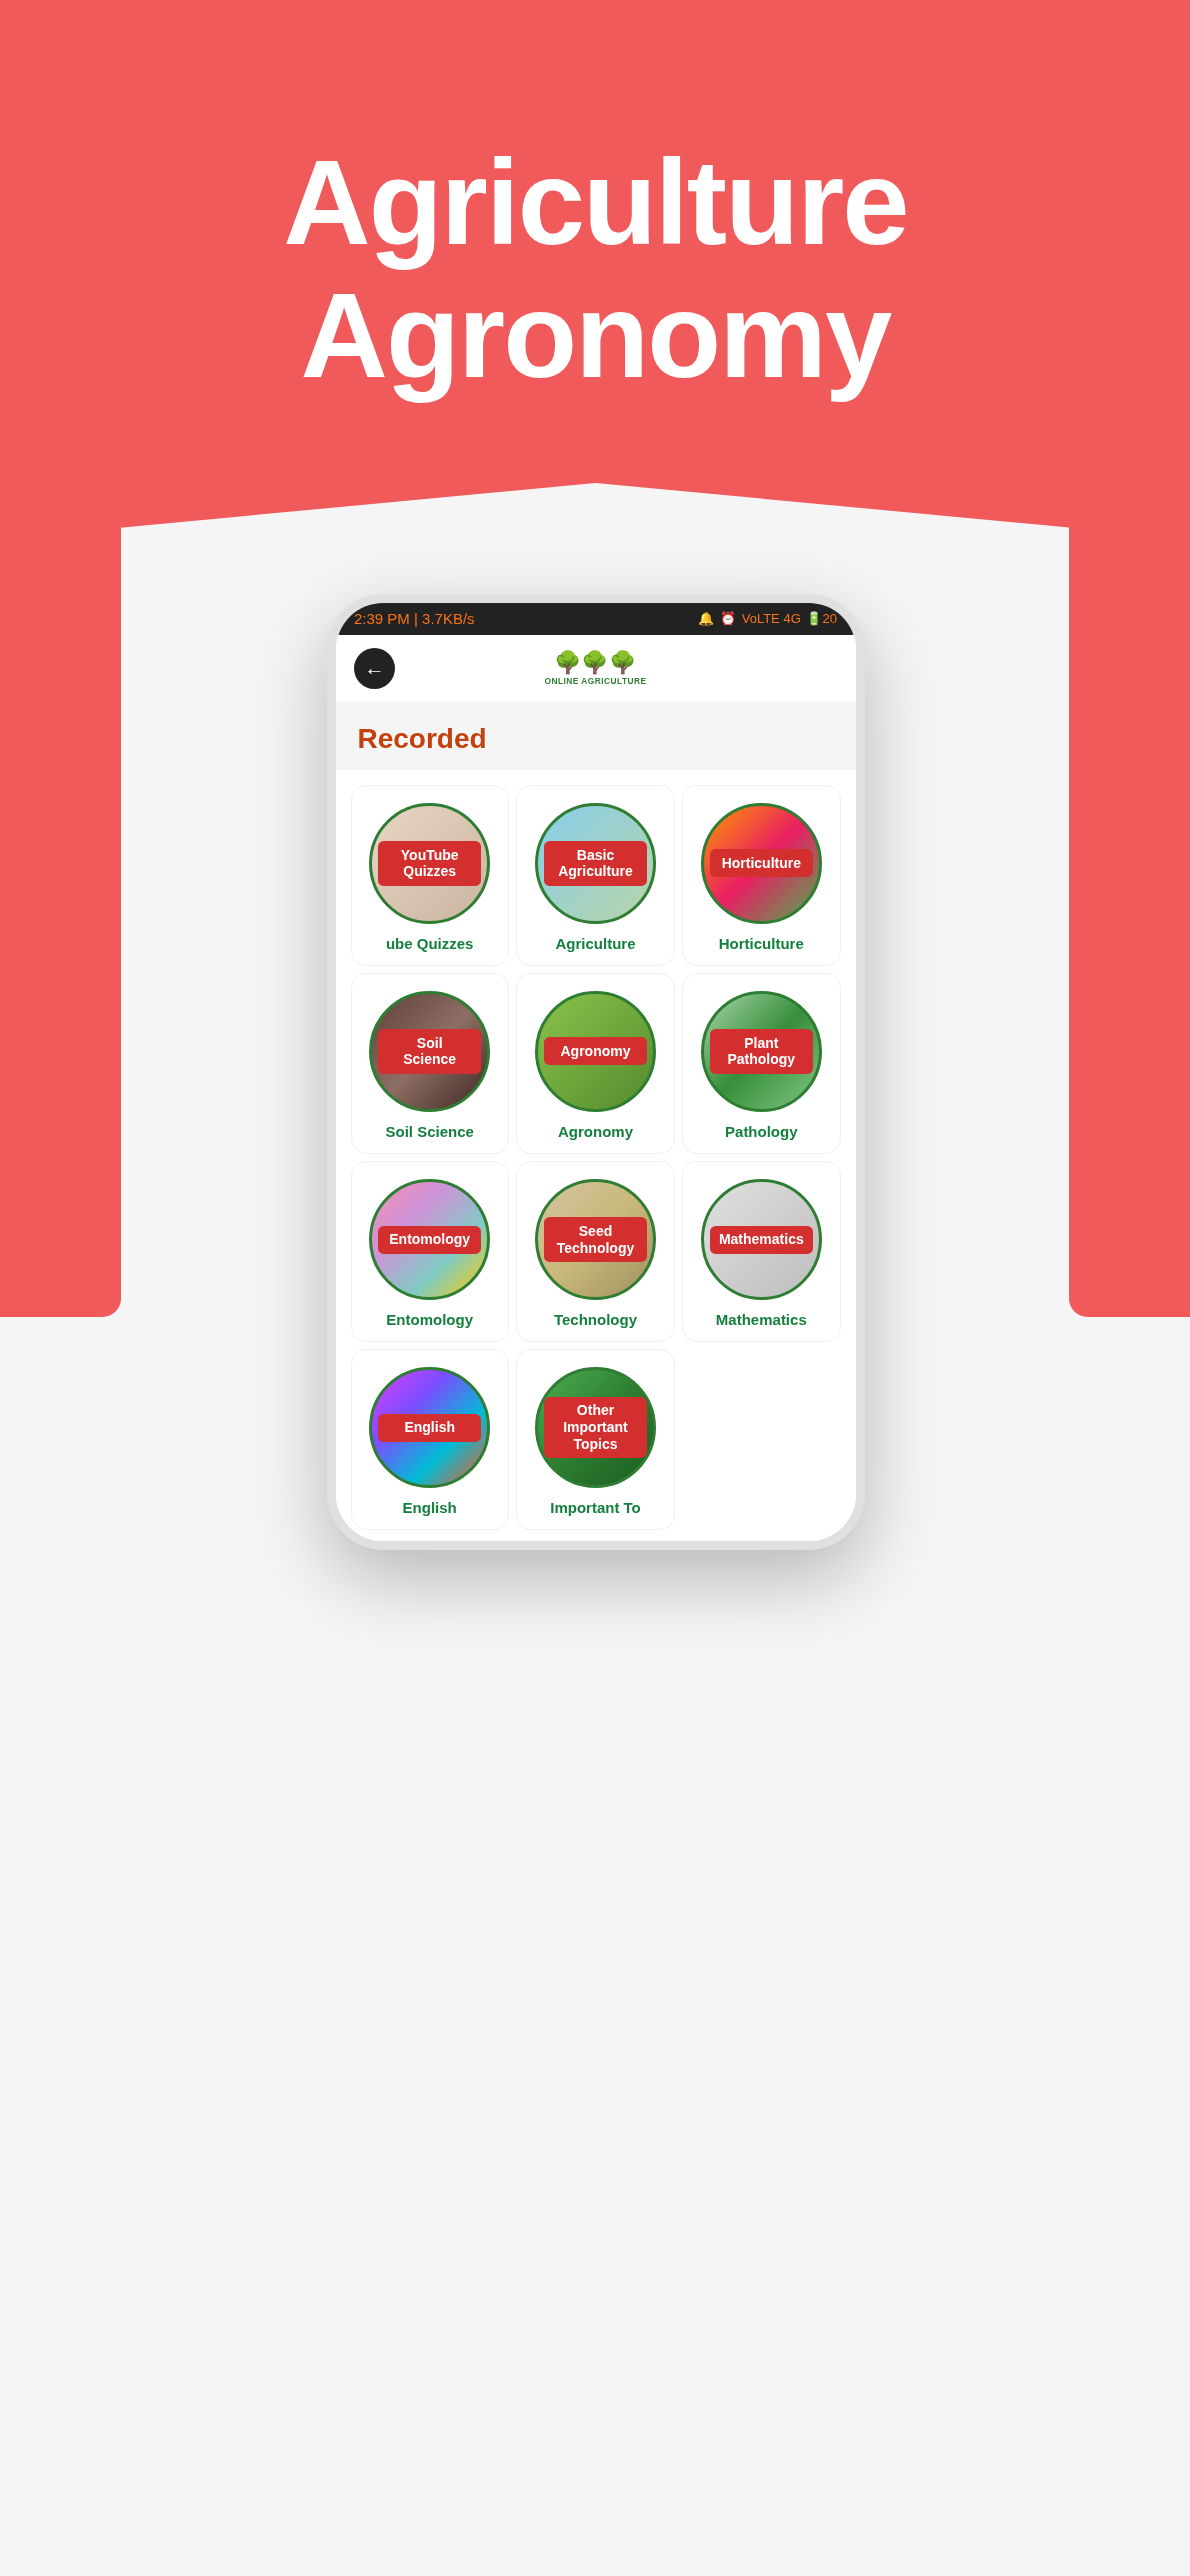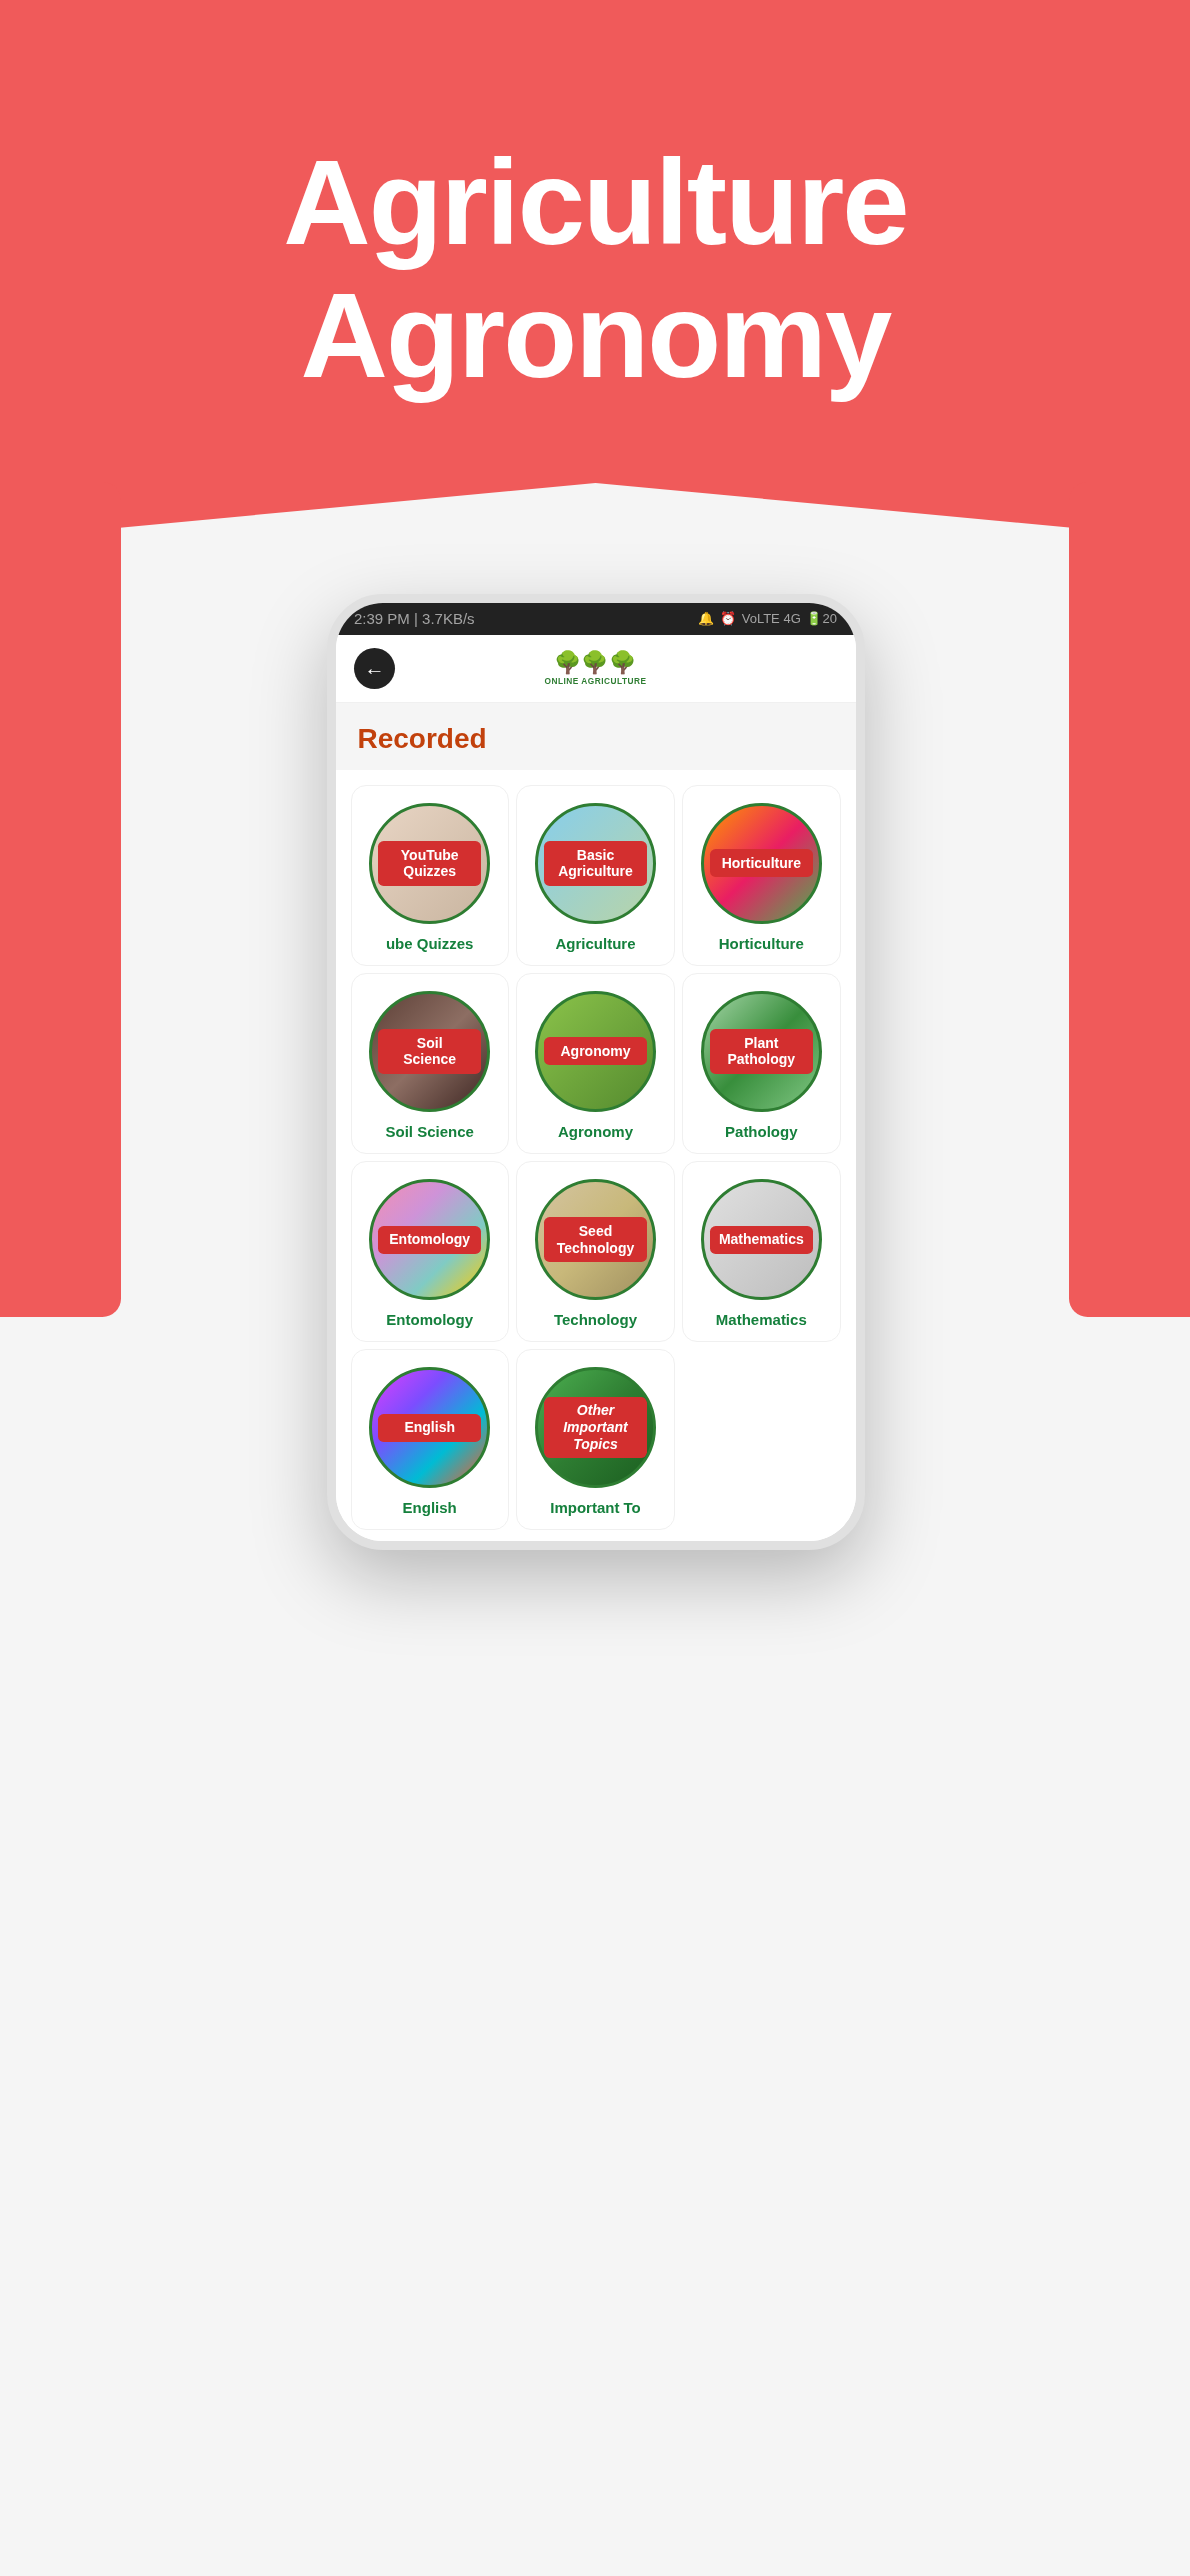--- a/index.html
+++ b/index.html
@@ -78,21 +78,21 @@
       border-radius: 56px;
       border: 9.3px solid #e0e0e0;
       box-shadow: 0 28px 74px rgba(0,0,0,0.25);
       overflow: hidden;
       position: relative;
     }
 
     
     .status-bar {
       background: #222;
-      color: #a3a3a3;
+      color: #f97316;
       font-size: 15px;
       padding: 7.4px 18.5px;
       display: flex;
       justify-content: space-between;
     }
     .status-left { font-weight: 500; }
     .status-right {
       display: flex;
       gap: 5.6px;
       align-items: center;
@@ -318,21 +318,21 @@
           <div class="category-name">Mathematics</div>
         </div>
         <div class="category-item">
           <div class="category-circle bg-english">
             <div class="category-label-overlay" style="white-space: pre-line;">English</div>
           </div>
           <div class="category-name">English</div>
         </div>
         <div class="category-item">
           <div class="category-circle bg-other">
-            <div class="category-label-overlay" style="white-space: pre-line; font-style: italic;">Other Important
+            <div class="category-label-overlay" style="white-space: pre-line;">Other Important
 Topics</div>
           </div>
           <div class="category-name">Important To</div>
         </div>
       </div>
 
   </div>
 </div>
 
 

